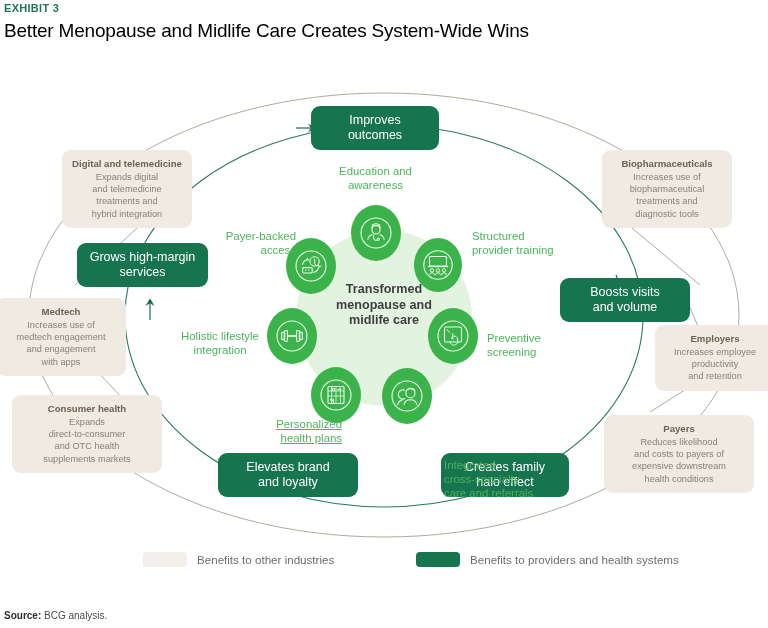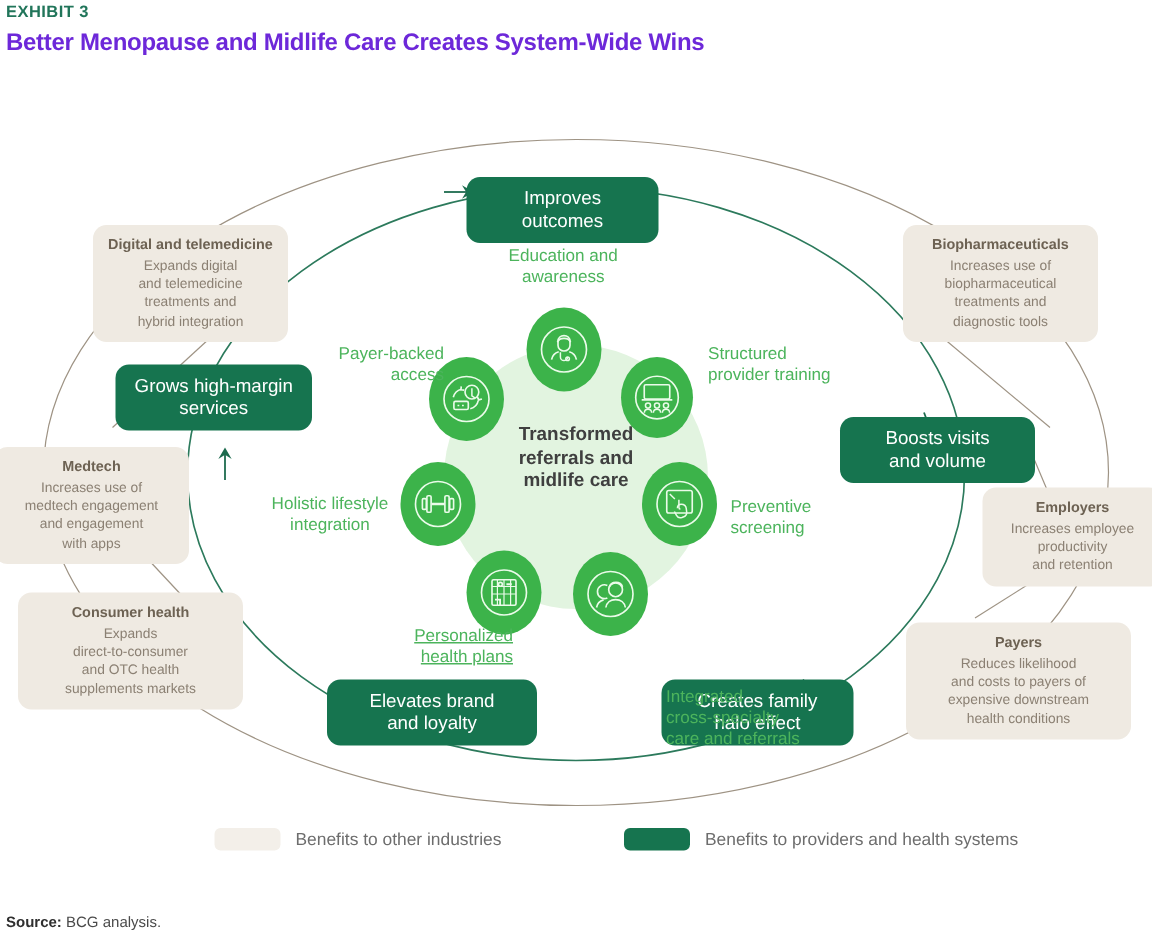--- a/index.html
+++ b/index.html
@@ -12,21 +12,21 @@
   #root { position: relative; width: 768px; height: 628px; }
 
   
   .exhibit-label {
     position: absolute; left: 4px; top: 2px;
     font-size: 11px; font-weight: bold; letter-spacing: .3px;
     color: #21755a;
   }
   .main-title {
     position: absolute; left: 4px; top: 20px;
-    font-size: 16px; font-weight: 700; color: #6d28d9;
+    font-size: 19px; font-weight: 400; color: #000000;
     letter-spacing: -.2px; white-space: nowrap;
   }
 
   
   .stage { position: absolute; left: 0; top: 70px; width: 768px; height: 470px; }
   .stage svg.lines { position: absolute; left: 0; top: 0; width: 768px; height: 470px; }
 
   
   .beige-box {
     position: absolute;
@@ -178,21 +178,21 @@
     </div>
 
     <div class="beige-box" style="left:604px; top:345px; width:150px;">
       <span class="bt">Payers</span>
       <span>Reduces likelihood</span><br>
       <span>and costs to payers of</span><br>
       <span>expensive downstream</span><br>
       <span>health conditions</span>
     </div>
 
-    <div class="green-pill" style="left:311px; top:36px; width:128px; height:44px;margin-top:12px;">
+    <div class="green-pill" style="left:311px; top:36px; width:128px; height:44px;">
       <div>
         <span>Improves</span><br>
         <span>outcomes</span>
       </div>
     </div>
 
     <div class="green-pill" style="left:560px; top:208px; width:130px; height:44px;">
       <div>
         <span>Boosts visits</span><br>
         <span>and volume</span>
@@ -217,21 +217,21 @@
       <div>
         <span>Grows high-margin</span><br>
         <span>services</span>
       </div>
     </div>
 
     <div class="halo" style="left:296px; top:160px; width:176px; height:176px;"></div>
 
     <div class="center-text" style="left:304px; top:212px; width:160px;">
       <span>Transformed</span><br>
-      <span>referrals and</span><br>
+      <span>menopause and</span><br>
       <span>midlife care</span>
     </div>
 
     <div class="icon-node" style="left:351px; top:135px; width:50px; height:56px;">
       <svg width="34" height="34" viewBox="0 0 34 34">
         <circle cx="17" cy="17" r="15" fill="none" stroke="#eafbe9" stroke-width="1.1"></circle>
         <path d="M13 11.5c0-2.3 1.8-3.8 4-3.8s4 1.5 4 3.8v2.6c0 2.2-1.8 3.9-4 3.9s-4-1.7-4-3.9z" fill="none" stroke="#eafbe9" stroke-width="1.1"></path>
         <path d="M12.6 12.2c.6-1.6 2.2-2.6 4.4-2.6s3.8 1 4.4 2.6" fill="none" stroke="#eafbe9" stroke-width="1.1"></path>
         <path d="M13.5 18.5c-2.6.8-4.3 2.6-4.8 5.2M20.5 18.5c2.6.8 4.3 2.6 4.8 5.2" fill="none" stroke="#eafbe9" stroke-width="1.1"></path>
         <path d="M14.6 18.9v3.1a2.4 2.4 0 0 0 4.8 0" fill="none" stroke="#eafbe9" stroke-width="1"></path>

